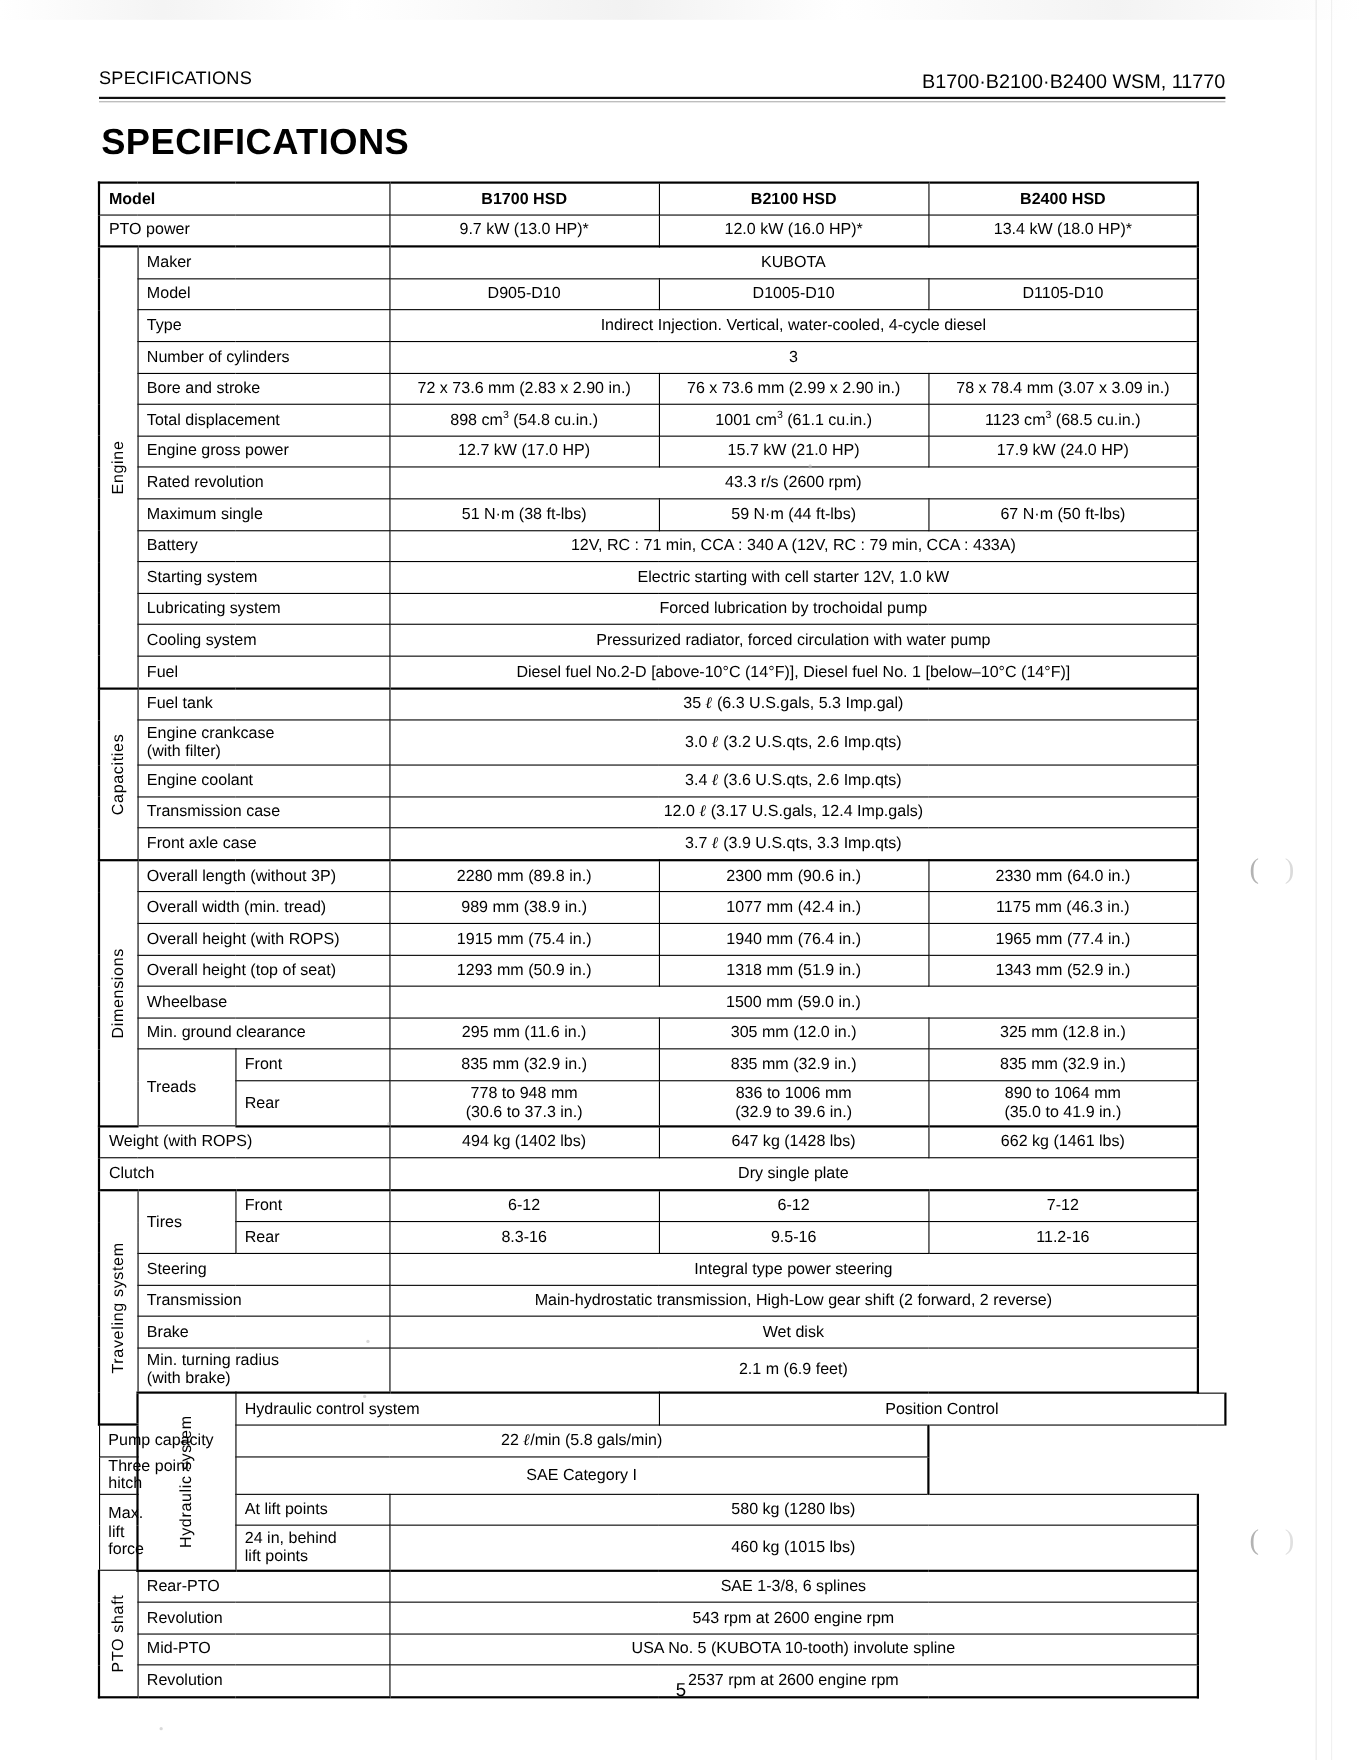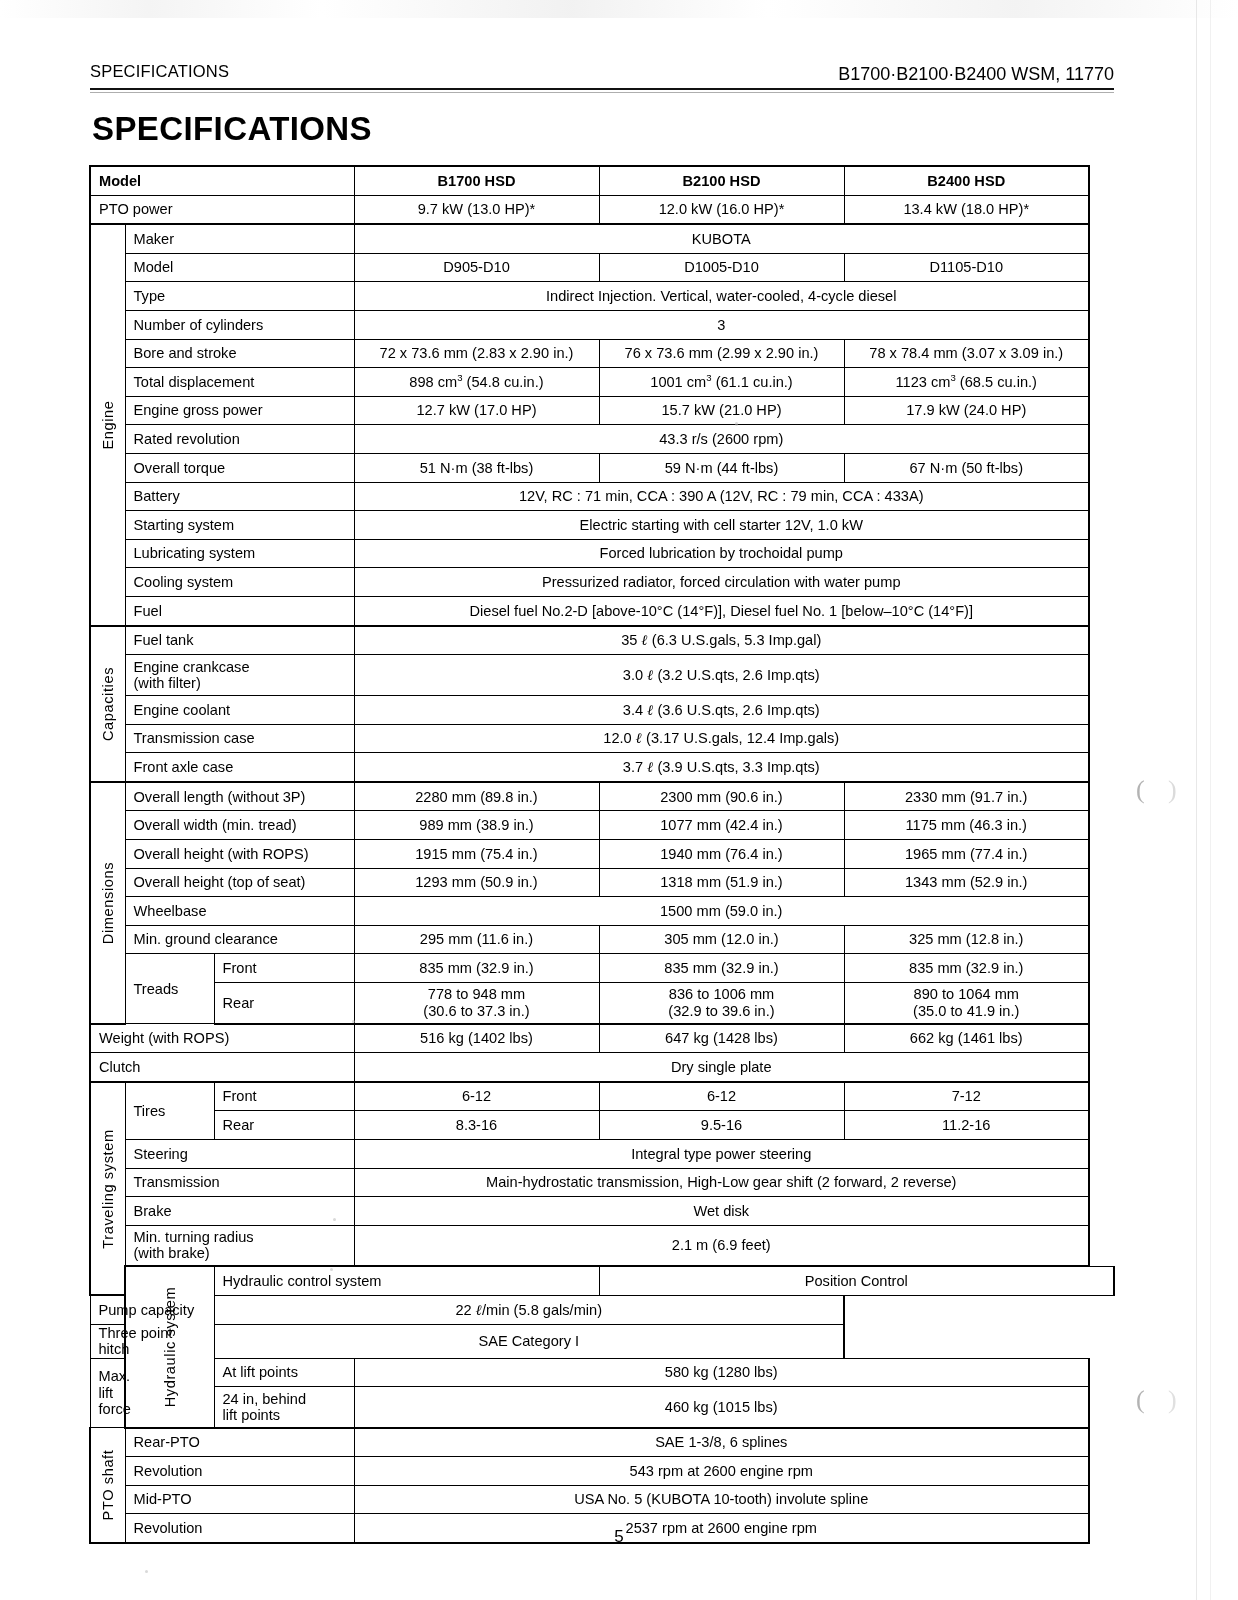--- a/index.html
+++ b/index.html
@@ -160,29 +160,29 @@
       <td class="ctr">15.7 kW (21.0 HP)</td>
       <td class="ctr thick-r">17.9 kW (24.0 HP)</td>
     </tr>
 
     <tr>
       <td colspan="2">Rated revolution</td>
       <td colspan="3" class="ctr thick-r">43.3 r/s (2600 rpm)</td>
     </tr>
 
     <tr>
-      <td colspan="2">Overall torque</td>
+      <td colspan="2">Maximum single</td>
       <td class="ctr">51 N·m (38 ft-lbs)</td>
       <td class="ctr">59 N·m (44 ft-lbs)</td>
       <td class="ctr thick-r">67 N·m (50 ft-lbs)</td>
     </tr>
 
     <tr>
       <td colspan="2">Battery</td>
-      <td colspan="3" class="ctr thick-r">12V, RC : 71 min, CCA : 390 A (12V, RC : 79 min, CCA : 433A)</td>
+      <td colspan="3" class="ctr thick-r">12V, RC : 71 min, CCA : 340 A (12V, RC : 79 min, CCA : 433A)</td>
     </tr>
 
     <tr>
       <td colspan="2">Starting system</td>
       <td colspan="3" class="ctr thick-r">Electric starting with cell starter 12V, 1.0 kW</td>
     </tr>
 
     <tr>
       <td colspan="2">Lubricating system</td>
       <td colspan="3" class="ctr thick-r">Forced lubrication by trochoidal pump</td>
@@ -228,21 +228,21 @@
       <td colspan="3" class="ctr thick-r"><span>3.7 </span><span class="lit">ℓ</span><span> (3.9 U.S.qts, 3.3 Imp.qts)</span></td>
     </tr>
 
     <tr>
       <td class="vcell thick-l thick-b" rowspan="8">
         <span class="vtxt">Dimensions</span>
       </td>
       <td colspan="2">Overall length (without 3P)</td>
       <td class="ctr">2280 mm (89.8 in.)</td>
       <td class="ctr">2300 mm (90.6 in.)</td>
-      <td class="ctr thick-r">2330 mm (91.7 in.)</td>
+      <td class="ctr thick-r">2330 mm (64.0 in.)</td>
     </tr>
 
     <tr>
       <td colspan="2">Overall width (min. tread)</td>
       <td class="ctr">989 mm (38.9 in.)</td>
       <td class="ctr">1077 mm (42.4 in.)</td>
       <td class="ctr thick-r">1175 mm (46.3 in.)</td>
     </tr>
 
     <tr>
@@ -281,21 +281,21 @@
 
     <tr class="grp-bot tall">
       <td>Rear</td>
       <td class="ctr two"><span>778 to 948 mm</span><br><span>(30.6 to 37.3 in.)</span></td>
       <td class="ctr two"><span>836 to 1006 mm</span><br><span>(32.9 to 39.6 in.)</span></td>
       <td class="ctr two thick-r"><span>890 to 1064 mm</span><br><span>(35.0 to 41.9 in.)</span></td>
     </tr>
 
     <tr>
       <td colspan="3" class="thick-l">Weight (with ROPS)</td>
-      <td class="ctr">516 kg (1402 lbs)</td>
+      <td class="ctr">494 kg (1402 lbs)</td>
       <td class="ctr">647 kg (1428 lbs)</td>
       <td class="ctr thick-r">662 kg (1461 lbs)</td>
     </tr>
 
     <tr>
       <td colspan="3" class="thick-l">Clutch</td>
       <td colspan="3" class="ctr thick-r">Dry single plate</td>
     </tr>
 
     <tr class="grp-top">

